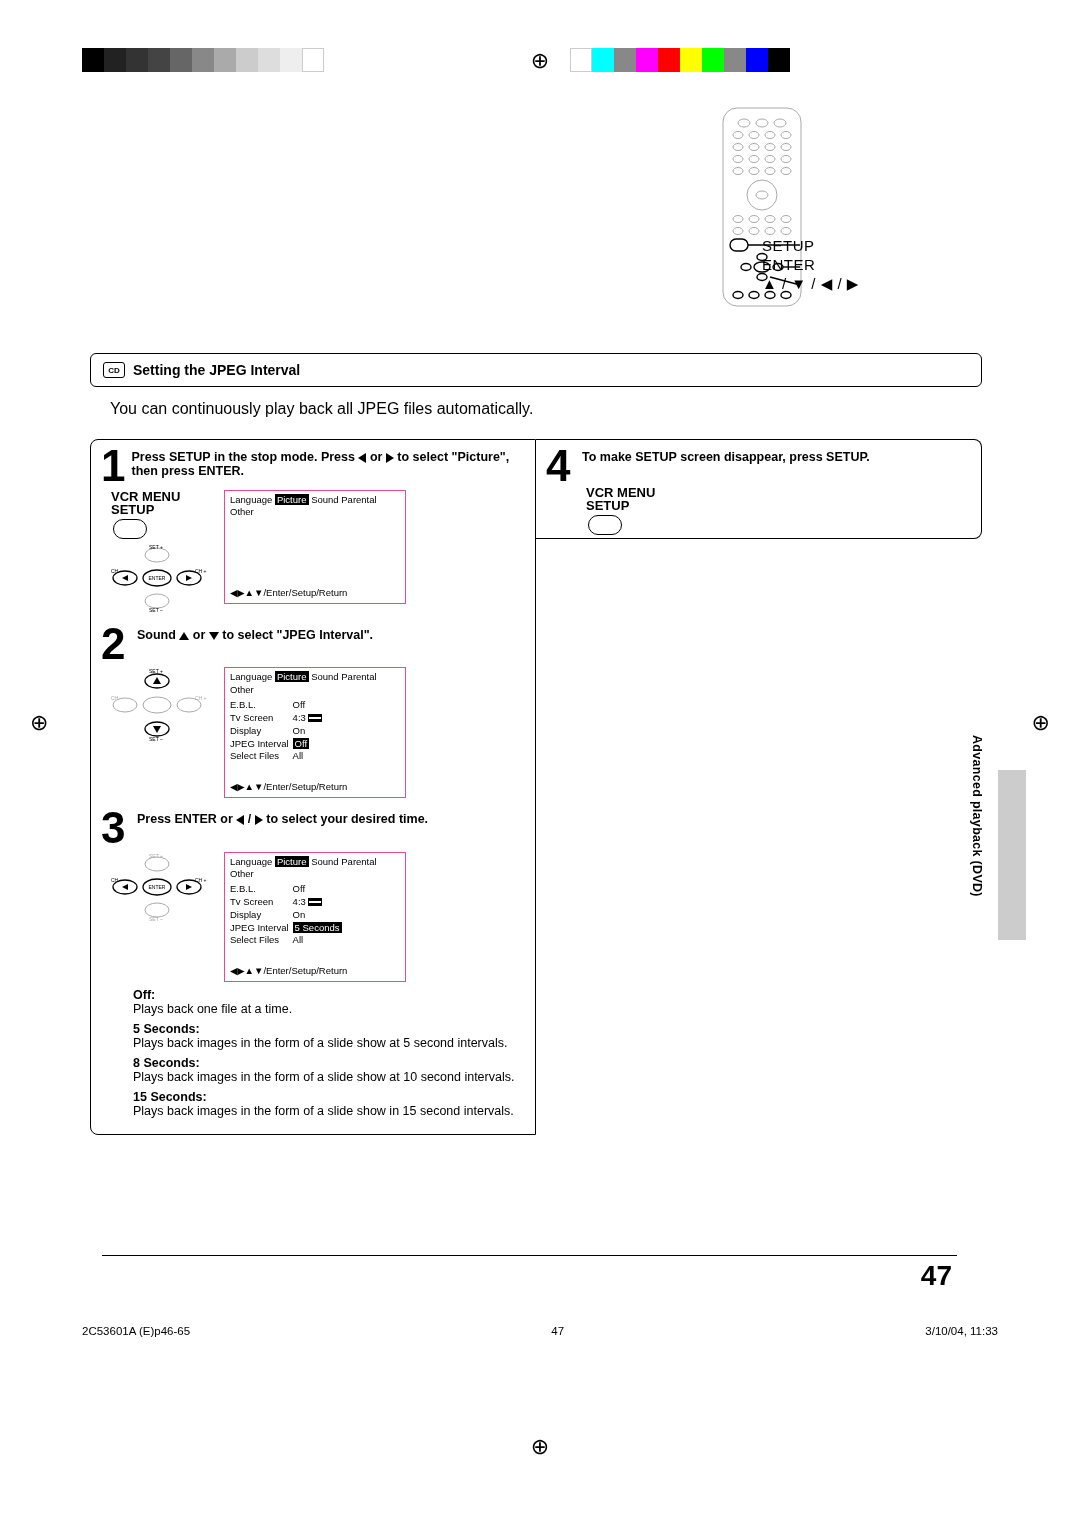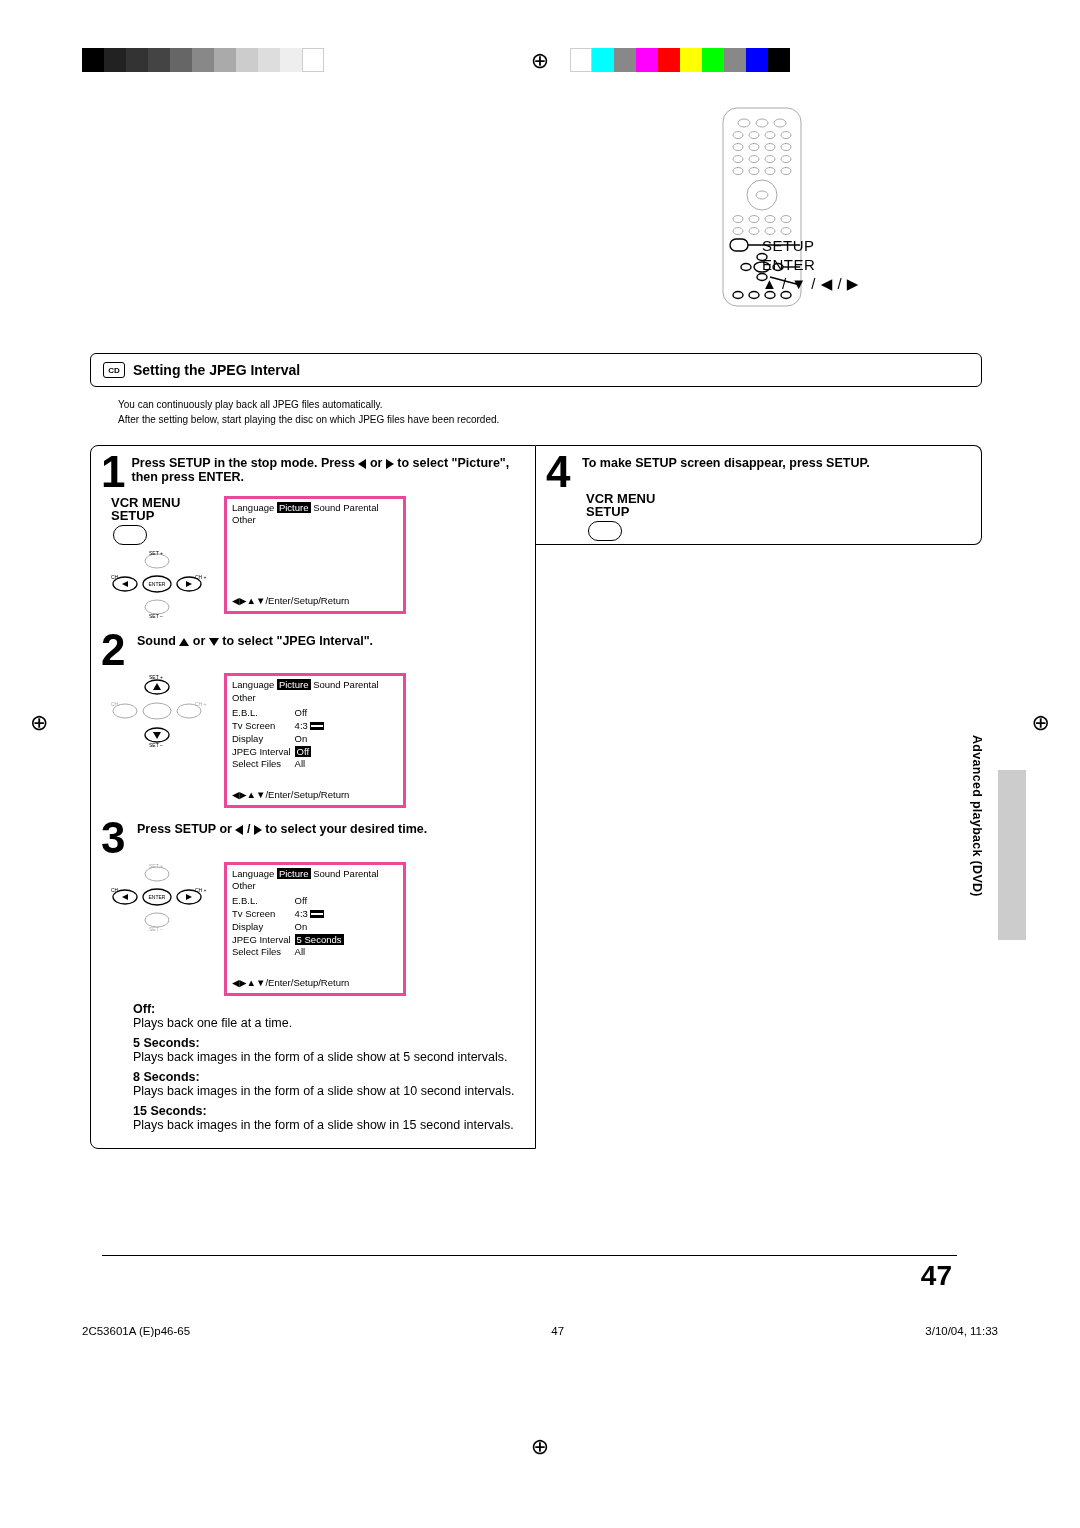--- a/index.html
+++ b/index.html
@@ -42,38 +42,38 @@
     align-items: center;
     gap: 8px;
   }
   .cd-icon {
     width: 22px; height: 16px; border: 1px solid #000; border-radius: 3px;
     display: inline-flex; align-items: center; justify-content: center;
     font-size: 8px; font-weight: bold;
   }
   .heading { font-size: 14px; font-weight: bold; }
 
-  .intro { margin: 10px 16px 18px 28px; font-size: 10px; line-height: 1.5; }
+  .intro { margin: 10px 16px 18px 20px; font-size: 16px; line-height: 1.5; }
 
   .columns { display: flex; gap: 0; }
   .col { width: 50%; border: 1px solid #000; border-radius: 8px; padding: 6px 10px; }
   .col.left { border-radius: 8px 0 0 8px; }
   .col.right { border-radius: 0 8px 8px 0; border-left: none; height: 100px; padding-bottom: 20px;}
 
   .step { margin-bottom: 10px; }
   .step-head { display: flex; align-items: flex-start; gap: 6px; }
   .step-num { font-size: 44px; font-weight: bold; line-height: 0.9; width: 30px; }
   .step-text { font-size: 12.5px; font-weight: bold; padding-top: 4px; }
   .step-body { display: flex; gap: 14px; align-items: flex-start; margin-top: 4px; margin-left: 4px;}
   .dpad { width: 105px; flex-shrink: 0; font-size:7px;}
   .vcr-label { font-size: 13px; font-weight: bold; line-height: 1.05; margin-left: 6px;}
   .setup-btn { width: 34px; height: 20px; border: 1px solid #000; border-radius: 10px; margin: 2px 0 4px 8px; display:block;}
 
   .osd {
-    border: 3px solid #ec4899; width: 182px; font-size: 9.5px; padding: 3px 5px;
+    border: 1px solid #ec4899; width: 182px; font-size: 9.5px; padding: 3px 5px;
     line-height: 1.35;
   }
   .osd .tabs { margin-bottom: 2px; }
   .osd .tabs .sel { background: #000; color: #fff; padding: 0 2px; }
   .osd table { border-collapse: collapse; font-size: 9.5px; }
   .osd td { padding: 0 4px 0 0; }
   .osd .hl { background: #000; color: #fff; padding: 0 2px; }
   .osd .footer { margin-top: 18px; }
   .osd .letterbox { display:inline-block; width:14px; height:8px; border:1px solid #000; position:relative; top:1px;}
   .osd .letterbox::before, .osd .letterbox::after { content:""; position:absolute; left:0; right:0; height:2px; background:#000;}
@@ -211,21 +211,20 @@
     </div>
   </div>
 
   <div class="heading-wrap">
     <span class="cd-icon">CD</span>
     <span class="heading">Setting the JPEG Interval</span>
   </div>
 
   <div class="intro">
     <div>You can continuously play back all JPEG files automatically.</div>
-    <div>After the setting below, start playing the disc on which JPEG files have been recorded.</div>
   </div>
 
   <div class="columns">
 
     <div class="col left">
 
       <div class="step">
         <div class="step-head">
           <div class="step-num">1</div>
           <div class="step-text">
@@ -318,21 +317,21 @@
               </table>
             <div class="footer">◀▶▲▼/Enter/Setup/Return</div>
           </div>
         </div>
       </div>
 
       <div class="step">
         <div class="step-head">
           <div class="step-num">3</div>
           <div class="step-text">
-            <span>Press SETUP or </span><span class="tri l"></span><span> / </span><span class="tri r"></span><span> to select your desired time.</span>
+            <span>Press ENTER or </span><span class="tri l"></span><span> / </span><span class="tri r"></span><span> to select your desired time.</span>
           </div>
         </div>
         <div class="step-body">
           <div class="dpad">
             <svg width="105" height="70" viewBox="0 0 105 70">
                 <g fill="none" stroke="#aaa">
                   <ellipse cx="52" cy="12" rx="12" ry="7"></ellipse>
                   <ellipse cx="52" cy="58" rx="12" ry="7"></ellipse>
                 </g>
                 <g fill="none" stroke="#000" stroke-width="1.3">

